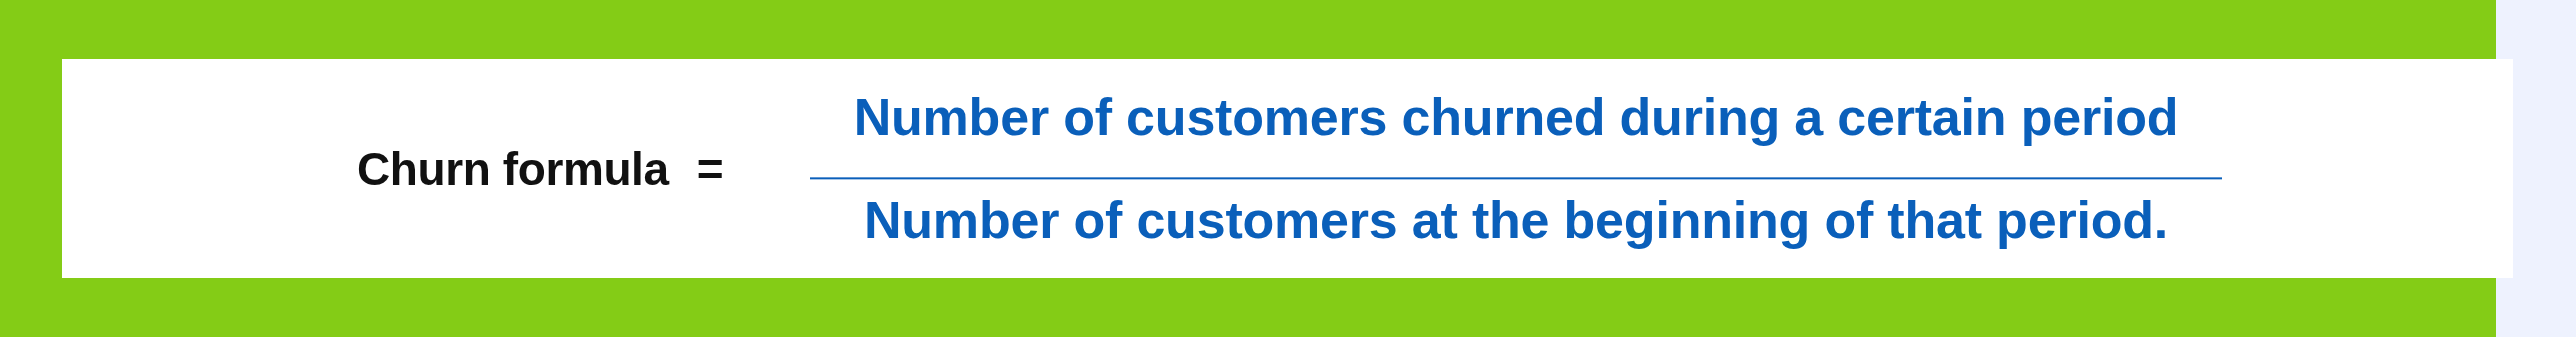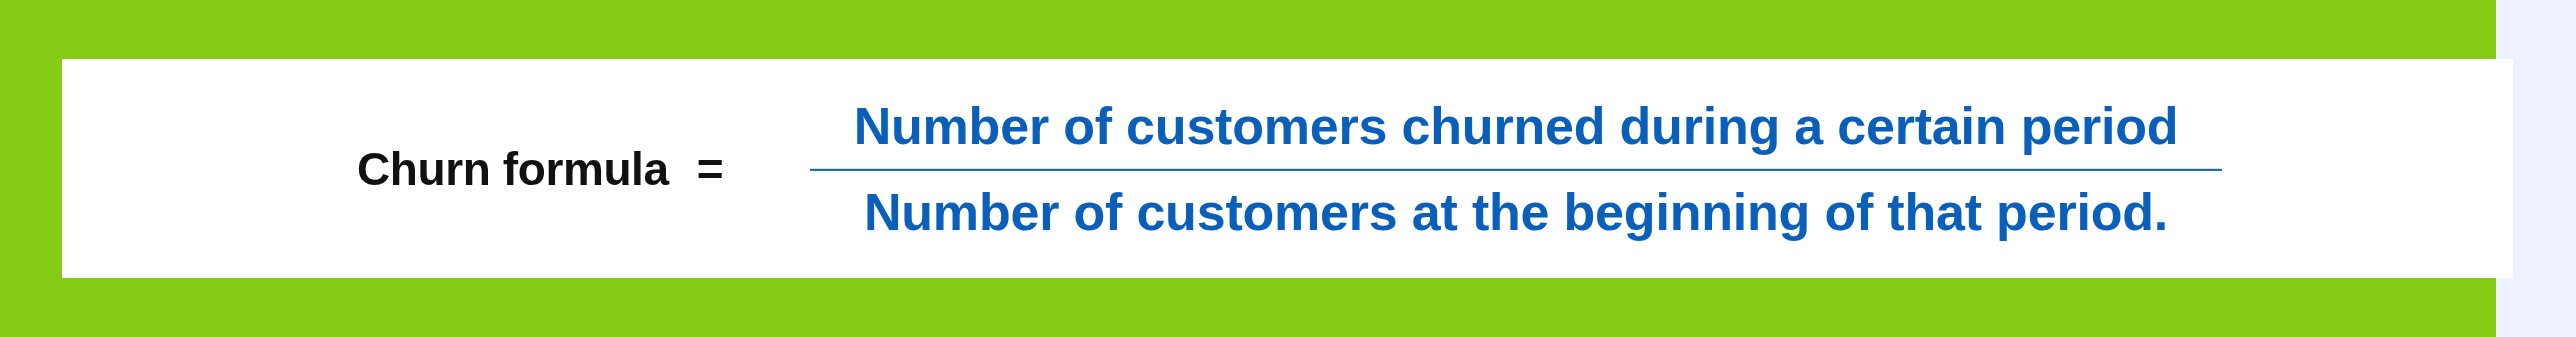--- a/index.html
+++ b/index.html
@@ -87,21 +87,21 @@
     font-size: 52px;
     font-weight: 700;
     color: #0a5fba;
     line-height: 1;
     white-space: nowrap;
     letter-spacing: -0.2px;
     text-align: center;
   }
 
   .numerator {
-    padding-bottom: 17px;
+    padding-bottom: 34px;
   }
 
   .denominator {
     padding-top: 15px;
   }
 
   .fraction-bar {
     width: 100%;
     height: 2.3px;
     background: #0a5fba;

